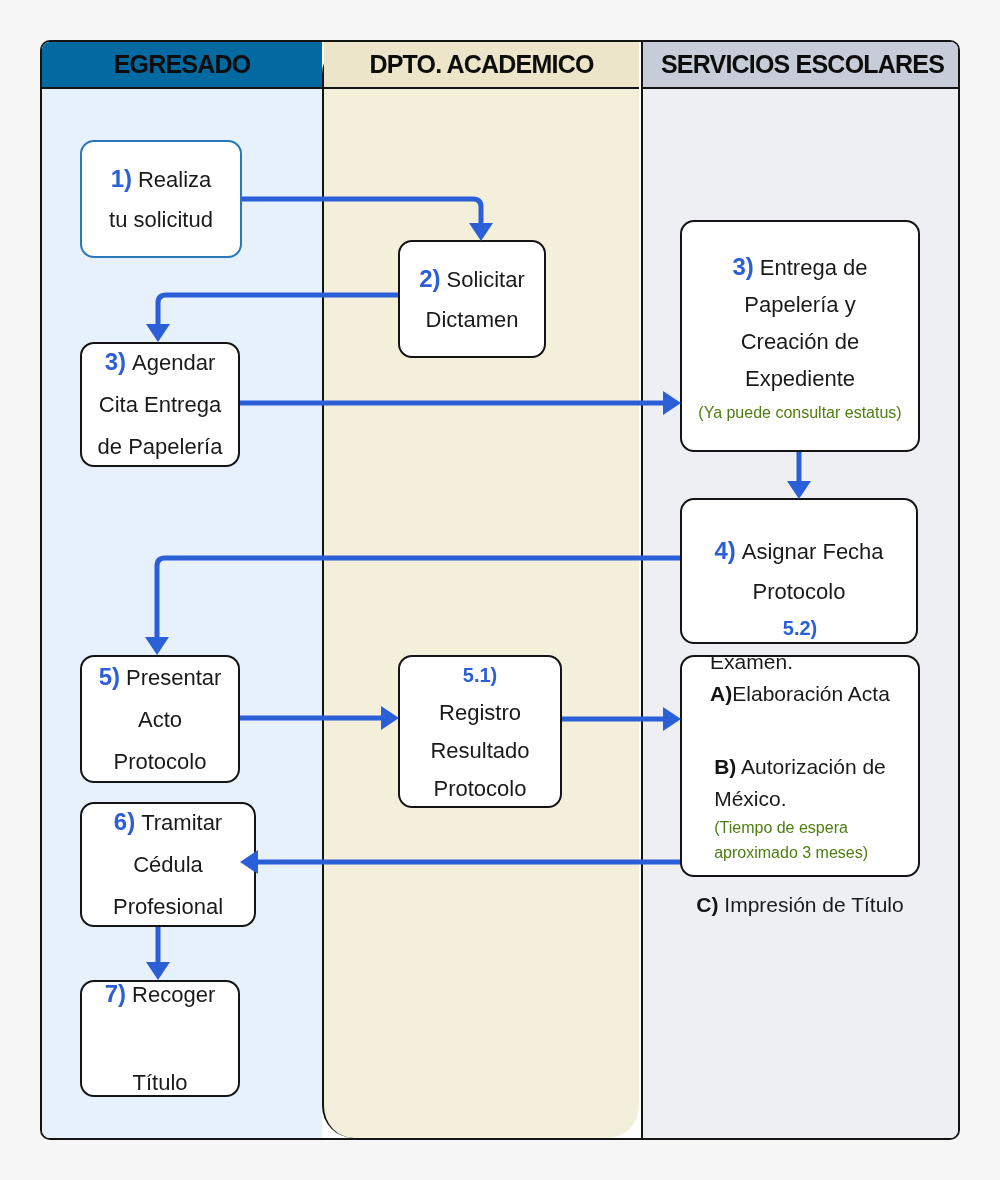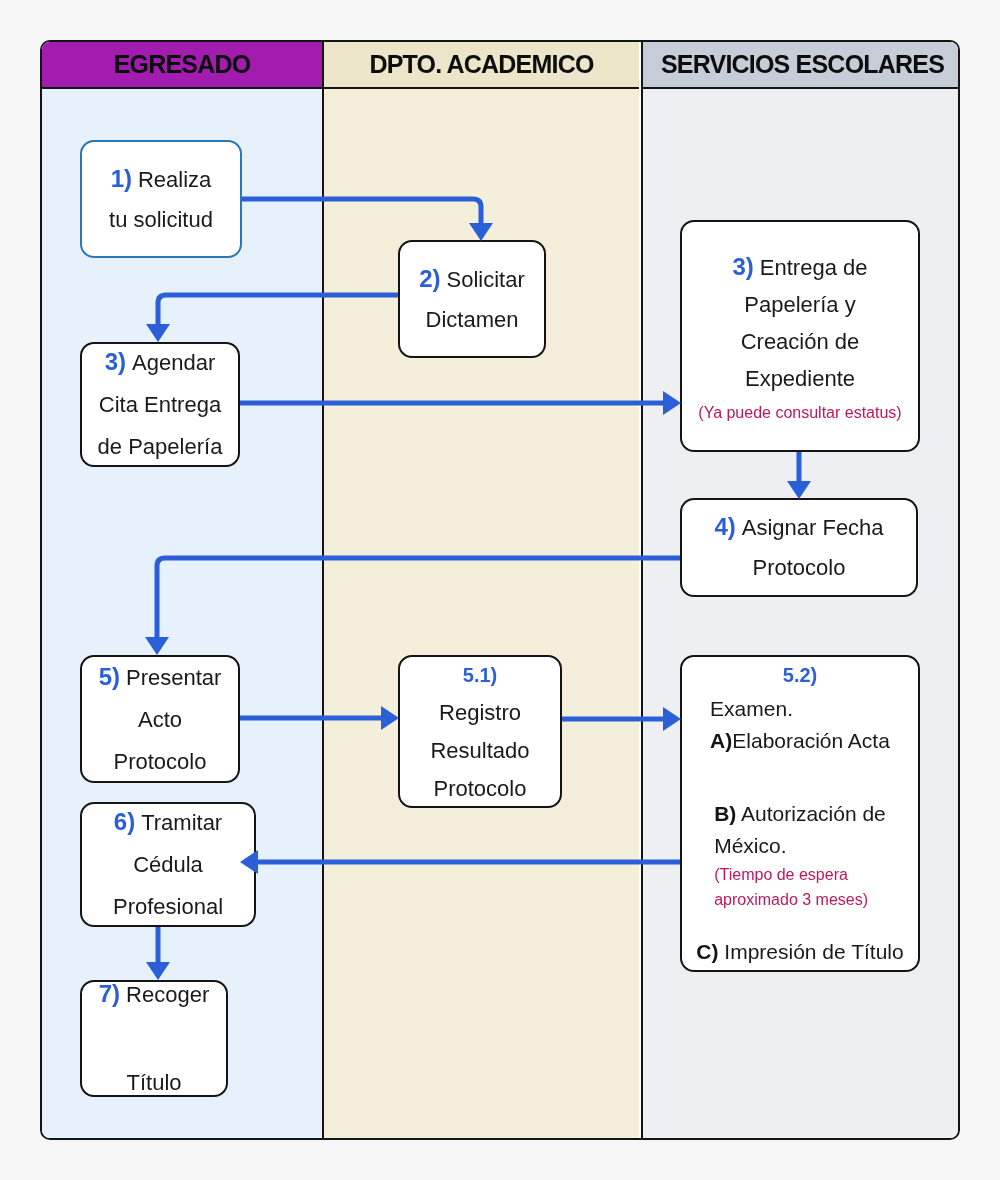--- a/index.html
+++ b/index.html
@@ -5,48 +5,48 @@
   * { margin:0; padding:0; box-sizing:border-box; }
   body { background:#f6f6f6; font-family:"Liberation Sans", sans-serif; }
 
   .stage { position:relative; width:1000px; height:1180px; background:#f6f6f6; overflow:hidden; }
 
   .frame { position:absolute; left:40px; top:40px; width:920px; height:1100px;
            border:2px solid #141414; border-radius:10px; overflow:hidden; background:#fff; }
 
   .lane { position:absolute; top:0; height:100%; }
   .lane-egresado  { left:0;     width:280px; background:#e7f1fc; }
-  .lane-dpto      { left:280px; width:317px; background:#f4efda; border-left:2px solid #141414; }
+  .lane-dpto      { left:280px; width:317px; background:#f4efda; border-left:2px solid #141414;border-radius:32px; }
   .lane-servicios { left:599px; width:321px; background:#edeff2; border-left:2px solid #141414; }
 
   .lane-header { height:47px; display:flex; align-items:center; justify-content:center;
                  border-bottom:2px solid #141414; font-weight:bold; font-size:25px;
                  letter-spacing:-0.8px; color:#0d0d0d; white-space:nowrap; }
-  .hdr-egresado  { background:#a21caf; }
+  .hdr-egresado  { background:#0369a1; }
   .hdr-dpto      { background:#ece5c9; }
   .hdr-servicios { background:#c7cdd8; }
 
   .node { position:absolute; background:#ffffff; border:2px solid #141414; border-radius:14px;
           display:flex; flex-direction:column; align-items:center; justify-content:center;
           font-size:22px; color:#1a1a1a; line-height:40px; z-index:2; }
   .num  { font-weight:bold; color:#2b5fd8; font-size:24px; margin-right:6px; }
   .num-solo { font-weight:bold; color:#2b5fd8; font-size:20px; margin-right:0; }
   .blabel { font-weight:bold; color:#141414; }
-  .note { font-size:16px; line-height:25px; color:#be185d; }
+  .note { font-size:16px; line-height:25px; color:#4d7c0f; }
 
   #n1  { left:80px;  top:140px; width:162px; height:118px; border-color:#2a76ba; }
   #n2  { left:398px; top:240px; width:148px; height:118px; }
   #n3  { left:80px;  top:342px; width:160px; height:125px; line-height:42px; }
   #n3s { left:680px; top:220px; width:240px; height:232px; line-height:37px; }
-  #n4  { left:680px; top:498px; width:238px; height:99px; }
+  #n4  { left:680px; top:498px; width:238px; height:146px; }
   #n5  { left:80px;  top:655px; width:160px; height:128px; line-height:42px; }
   #n51 { left:398px; top:655px; width:164px; height:153px; line-height:38px; }
-  #n52 { left:680px; top:655px; width:240px; height:317px; font-size:21px; line-height:32px; }
+  #n52 { left:680px; top:655px; width:240px; height:222px; font-size:21px; line-height:32px; }
   #n6  { left:80px;  top:802px; width:176px; height:125px; line-height:42px; }
-  #n7  { left:80px;  top:980px; width:148px; height:117px;gap:48px; }
+  #n7  { left:80px;  top:980px; width:160px; height:117px;gap:48px; }
 
   #n3s .note { margin-top:3px; }
   #n52 .group-a { margin-top:2px; }
   #n52 .group-b { margin-top:41px; }
   #n52 .group-c { margin-top:24px; }
 
   .arrows { position:absolute; left:0; top:0; width:1000px; height:1180px;
             pointer-events:none; z-index:3; }
 </style>
 </head>

